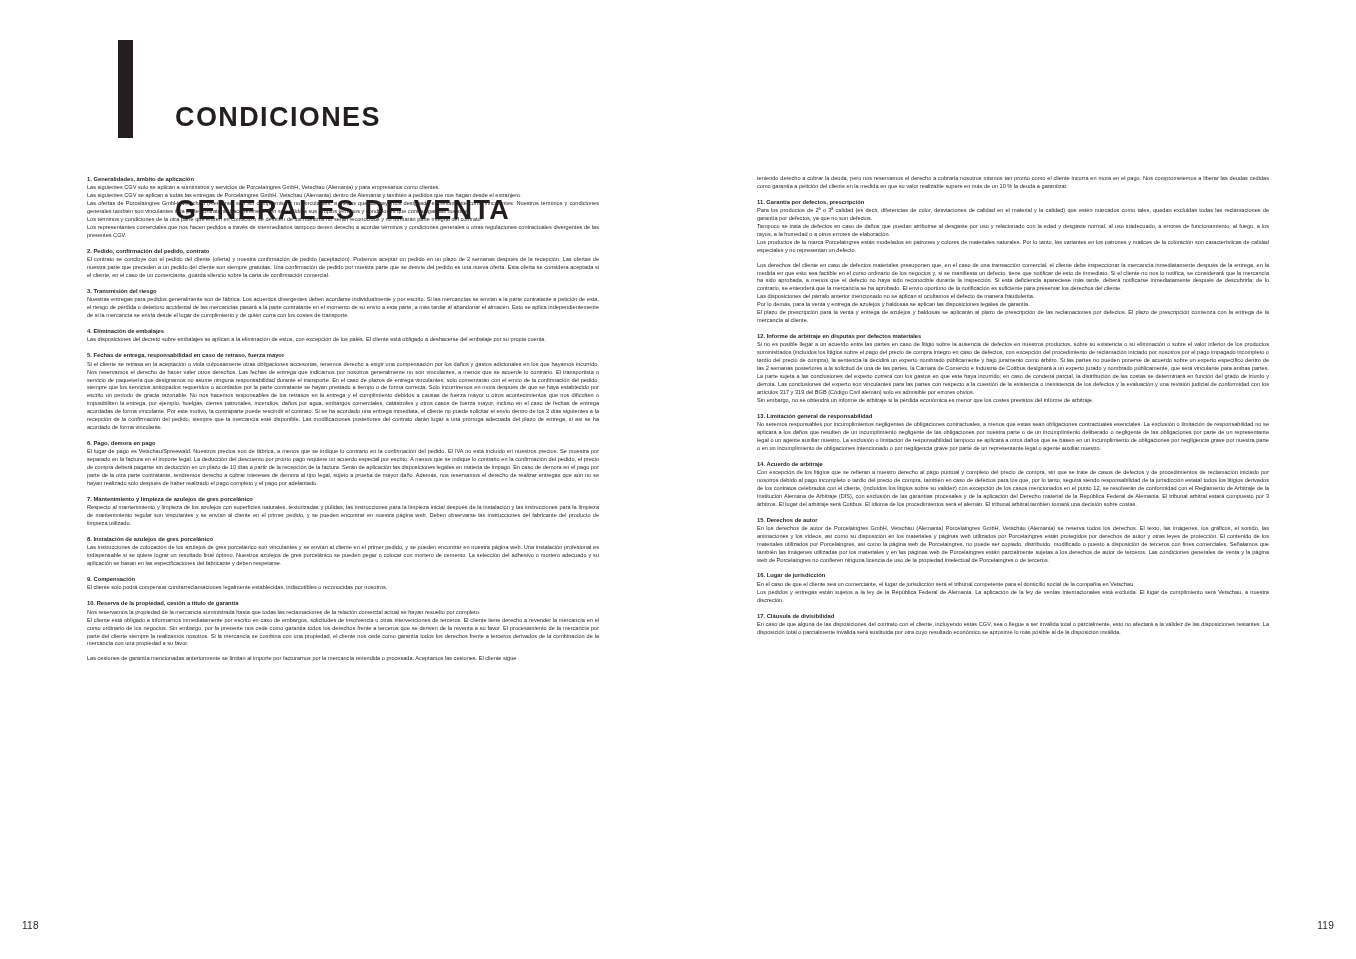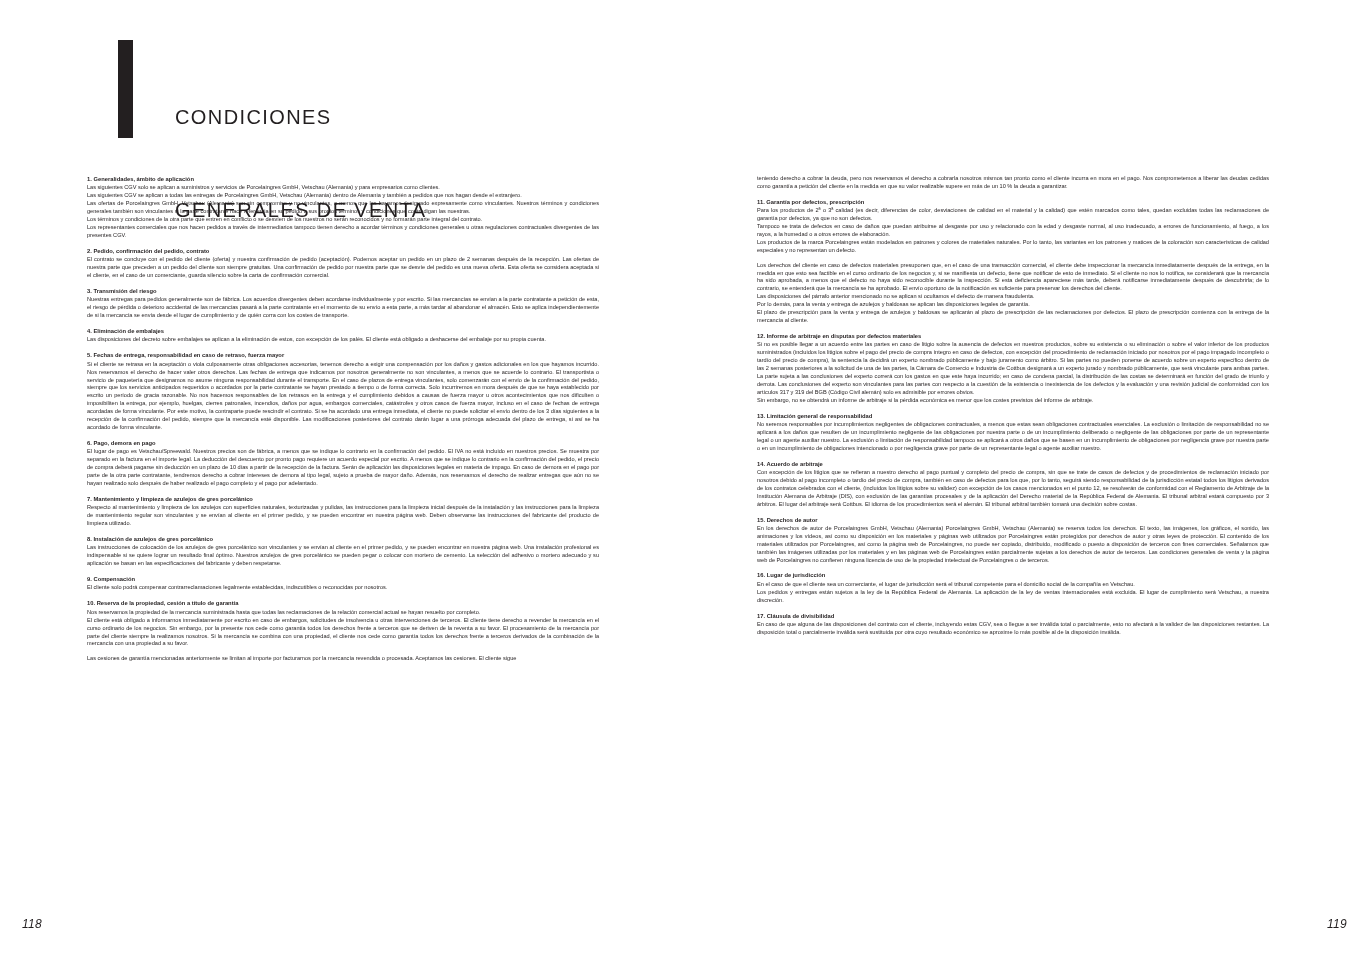--- a/index.html
+++ b/index.html
@@ -31,25 +31,25 @@
     align-items: flex-start;
   }
   .title-bar {
     width: 15px;
     height: 98px;
     background: #231f20;
     flex: 0 0 auto;
   }
   .title-text {
     margin-left: 42px;
-    font-size: 20px;
+    font-size: 27px;
     line-height: 31px;
     letter-spacing: 1.4px;
     color: #231f20;
-    font-weight: 400;
+    font-weight: 700;
     white-space: pre;
   }
   .title-text .line {
     display: block;
   }
 
   
   .col {
     position: absolute;
     top: 175px;
@@ -76,27 +76,26 @@
     line-height: 7.9px;
     text-align: justify;
   }
   .sect p + p { margin-top: 0px; }
   .nohead { margin-bottom: 7px; }
 
   
   .pagenum {
     position: absolute;
     bottom: 28px;
-    font-size: 12px;
+    font-size: 10px;
     color: #231f20;
     letter-spacing: 0.3px;
-    font-style: italic;
   }
   .pagenum.left { left: 22px; }
-  .pagenum.right { right: 9px; }
+  .pagenum.right { right: 22px; }
 </style>
 </head>
 <body>
 
 <div class="page">
 
   <div class="title-block">
     <div class="title-bar"></div>
     <div class="title-text">
       <span class="line">CONDICIONES</span>

